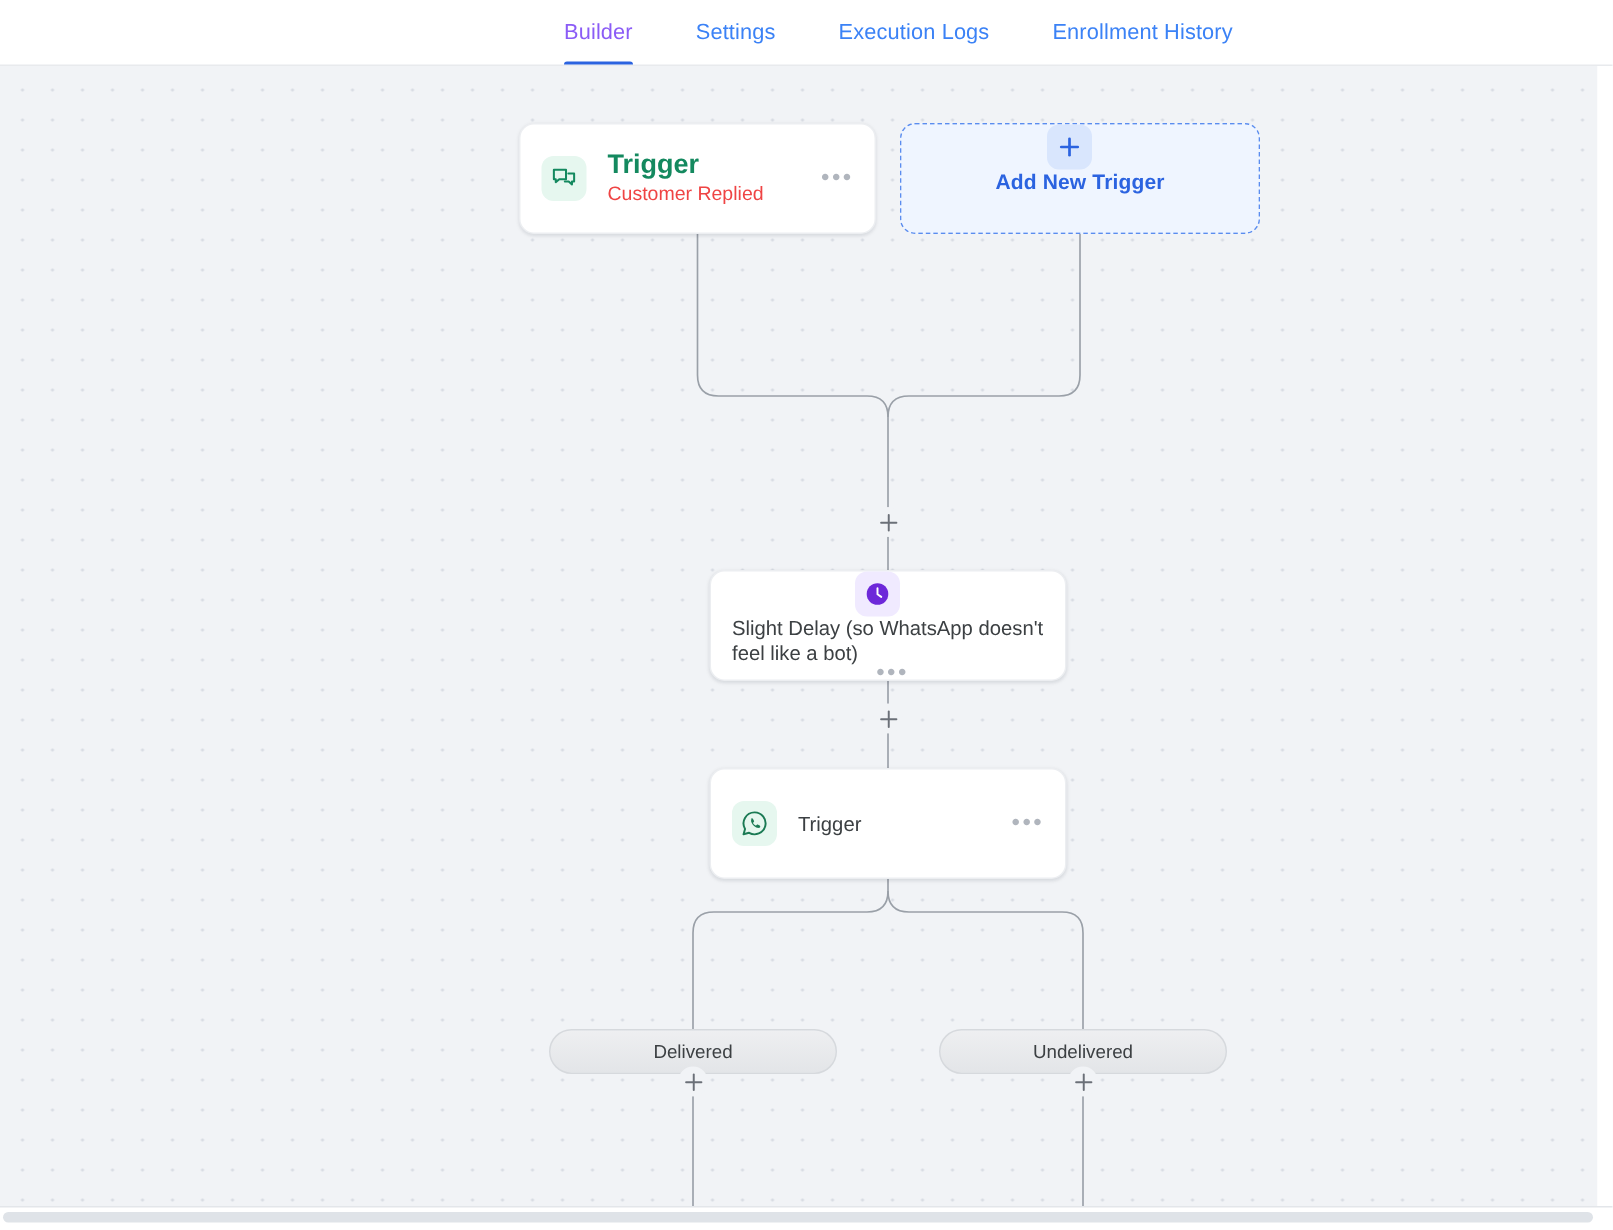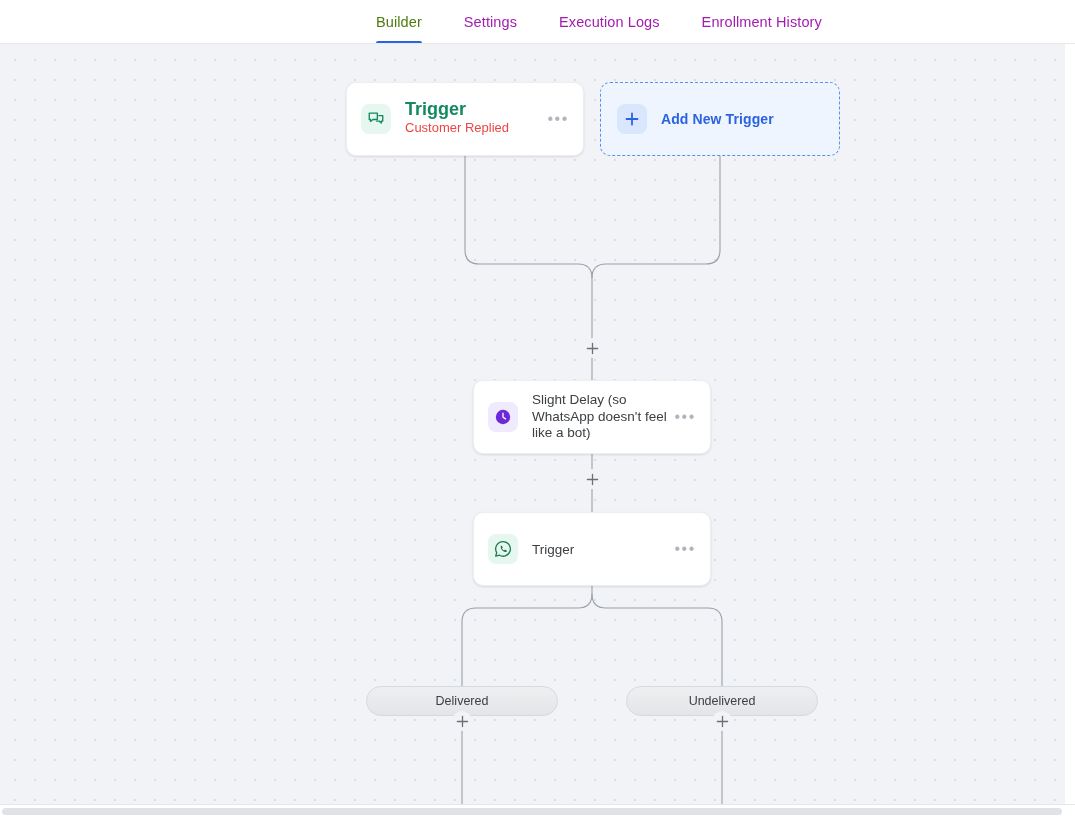--- a/index.html
+++ b/index.html
@@ -19,29 +19,29 @@
     display: flex;
     align-items: stretch;
     justify-content: flex-start;
     padding-left: 376px;
     z-index: 20;
   }
   .tab {
     position: relative;
     display: flex; align-items: center;
     font-size: 14.5px;
-    color: #a21caf;
+    color: #3b82f6;
     padding: 0 0 0 0;
     margin-right: 42px;
     cursor: pointer;
     white-space: nowrap;
     letter-spacing: .1px;
   }
   .tab:last-child { margin-right: 0; }
-  .tab.active { color: #4d7c0f; font-weight: 400; }
+  .tab.active { color: #8b5cf6; font-weight: 400; }
   .tab.active::after {
     content: "";
     position: absolute;
     left: 0; right: 0; bottom: 0;
     height: 2.5px;
     background: #2b63e0;
     border-radius: 2px 2px 0 0;
   }
 
   
@@ -126,36 +126,37 @@
     letter-spacing: 1.6px;
     line-height: 10px;
     padding-left: 6px;
     cursor: pointer;
   }
 
   
   #trigger-node { left: 346px; top: 38px; width: 238px; height: 74px; }
   .icon-mint { background: #e6f7ef; }
   
-  #delay-node { left: 473px; top: 336px; width: 238px; height: 74px; }
+  #delay-node { left: 473px; top: 336px; width: 238px; height: 74px; flex-direction: column; }
   .icon-lilac { background: #f0eaff; }
   
   #whatsapp-node { left: 473px; top: 468px; width: 238px; height: 74px; }
 
   
   #add-trigger-node {
     position: absolute;
     left: 600px; top: 38px;
     width: 240px; height: 74px;
     background: #eff5ff;
     border: 1.5px dashed #5b8def;
     border-radius: 10px;
     display: flex; align-items: center;
     padding: 0 16px;
     cursor: pointer;
+    flex-direction: column;
   }
   .add-plus-box {
     width: 30px; height: 30px;
     border-radius: 8px;
     background: #d9e6fd;
     display: flex; align-items: center; justify-content: center;
     margin-right: 14px;
     flex: 0 0 30px;
   }
   .add-plus-box svg { display: block; }

